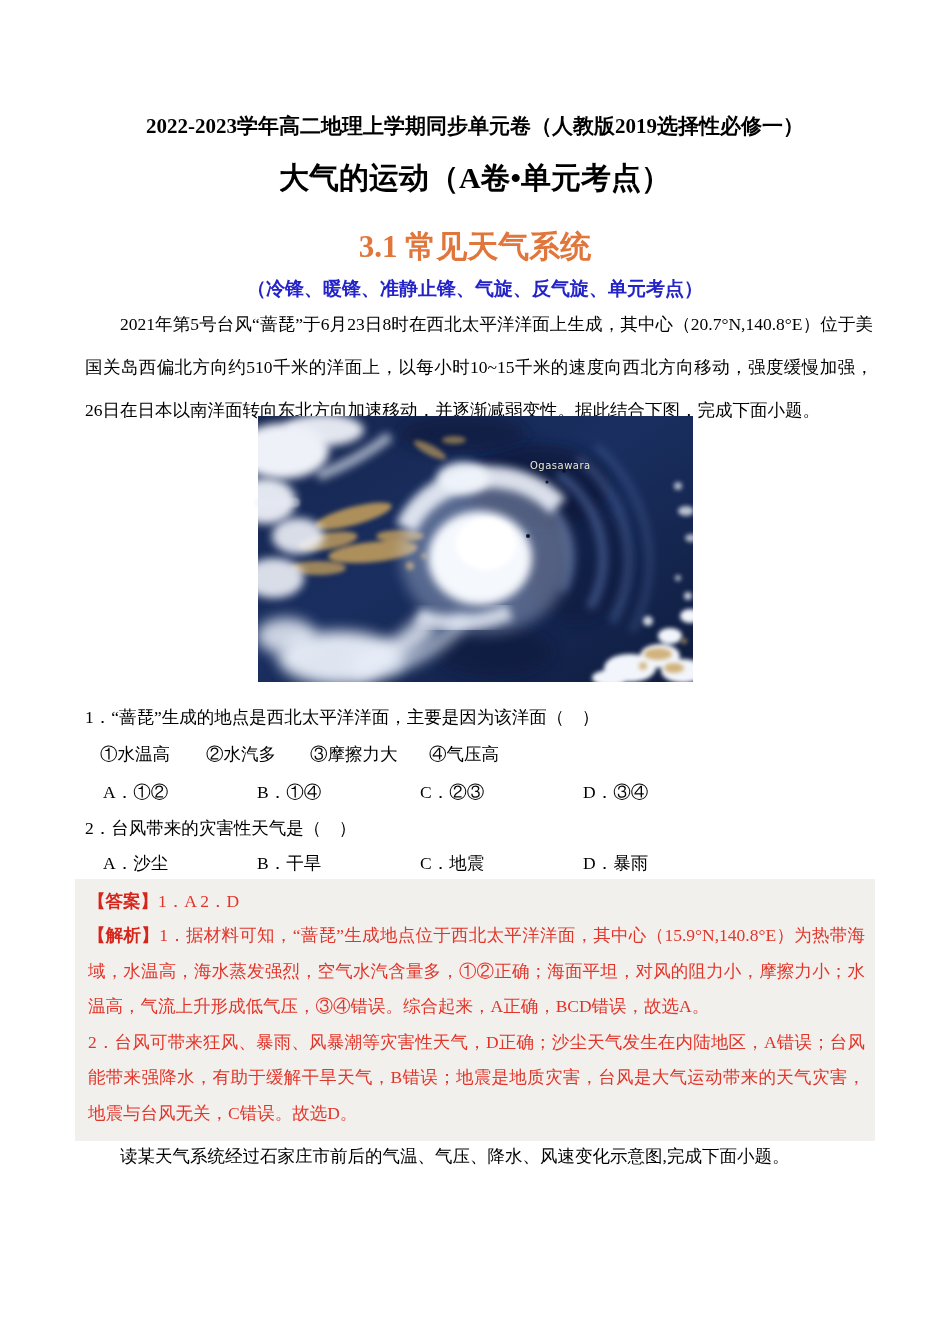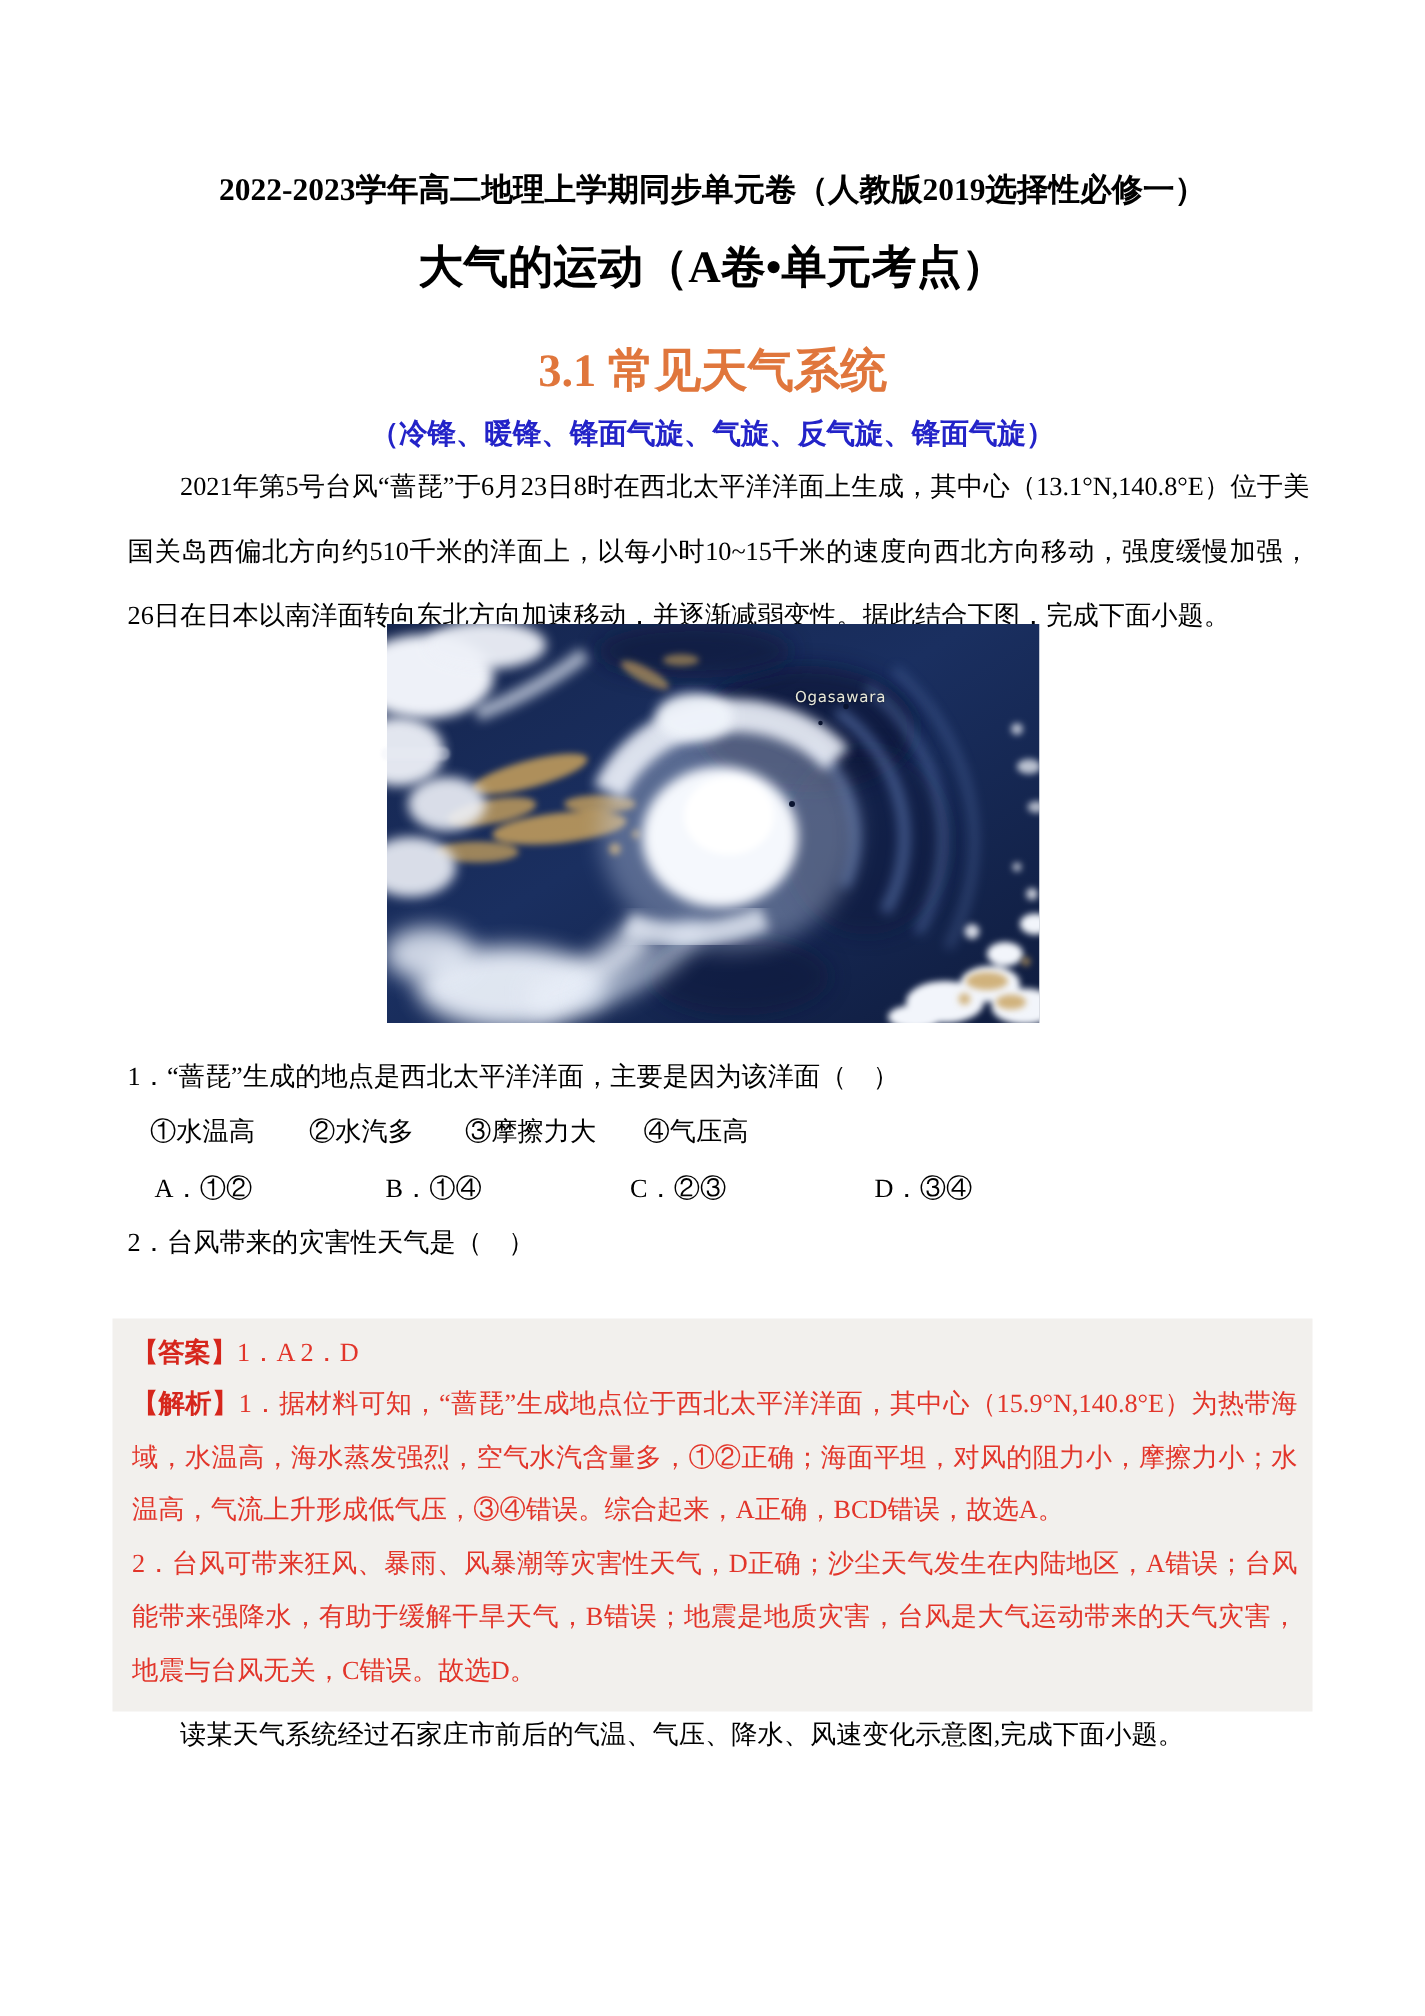--- a/index.html
+++ b/index.html
@@ -62,23 +62,23 @@
   }
 </style>
 </head>
 <body>
 
 <div class="page">
 
   <div class="centerline doc-title">2022-2023学年高二地理上学期同步单元卷（人教版2019选择性必修一）</div>
   <div class="centerline doc-subtitle">大气的运动（A卷•单元考点）</div>
   <div class="centerline section-title">3.1 常见天气系统</div>
-  <div class="centerline section-sub">（冷锋、暖锋、锋面气旋、气旋、反气旋、锋面气旋）</div>
-
-  <div class="abs intro">2021年第5号台风“蔷琵”于6月23日8时在西北太平洋洋面上生成，其中心（13.1°N,140.8°E）位于美国关岛西偏北方向约510千米的洋面上，以每小时10~15千米的速度向西北方向移动，强度缓慢加强，26日在日本以南洋面转向东北方向加速移动，并逐渐减弱变性。据此结合下图，完成下面小题。</div>
+  <div class="centerline section-sub">（冷锋、暖锋、准静止锋、气旋、反气旋、单元考点）</div>
+
+  <div class="abs intro">2021年第5号台风“蔷琵”于6月23日8时在西北太平洋洋面上生成，其中心（20.7°N,140.8°E）位于美国关岛西偏北方向约510千米的洋面上，以每小时10~15千米的速度向西北方向移动，强度缓慢加强，26日在日本以南洋面转向东北方向加速移动，并逐渐减弱变性。据此结合下图，完成下面小题。</div>
 
   <div class="abs figure">
     <svg width="435" height="266" viewBox="0 0 435 266">
       <defs>
         <linearGradient id="ocean" x1="0" y1="0" x2="1" y2="1">
           <stop offset="0" stop-color="#15254e"></stop>
           <stop offset="0.45" stop-color="#1a2f60"></stop>
           <stop offset="1" stop-color="#0f1c3e"></stop>
         </linearGradient>
         <filter id="b2" x="-60%" y="-60%" width="220%" height="220%">
@@ -185,20 +185,26 @@
     <span class="opt ch3">D．③④</span>
   </div>
   <div class="abs qline q1-sub">
     <span class="opt sub0">①水温高</span>
     <span class="opt sub1">②水汽多</span>
     <span class="opt sub2">③摩擦力大</span>
     <span class="opt sub3">④气压高</span>
   </div>
 
   <div class="abs qline q2-stem">2．台风带来的灾害性天气是（　）</div>
+  <div class="abs qline q2-choices">
+    <span class="opt ch0">A．沙尘</span>
+    <span class="opt ch1">B．干旱</span>
+    <span class="opt ch2">C．地震</span>
+    <span class="opt ch3">D．暴雨</span>
+  </div>
 
   <div class="abs answer-block">
     <div class="answer-line">
       <span class="tag">【答案】</span><span>1．A 2．D</span>
     </div>
     <div class="analysis">
       <p><span class="tag">【解析】</span><span>1．据材料可知，“蔷琵”生成地点位于西北太平洋洋面，其中心（15.9°N,140.8°E）为热带海域，水温高，海水蒸发强烈，空气水汽含量多，①②正确；海面平坦，对风的阻力小，摩擦力小；水温高，气流上升形成低气压，③④错误。综合起来，A正确，BCD错误，故选A。</span></p>
       <p>2．台风可带来狂风、暴雨、风暴潮等灾害性天气，D正确；沙尘天气发生在内陆地区，A错误；台风能带来强降水，有助于缓解干旱天气，B错误；地震是地质灾害，台风是大气运动带来的天气灾害，地震与台风无关，C错误。故选D。</p>
     </div>
   </div>

